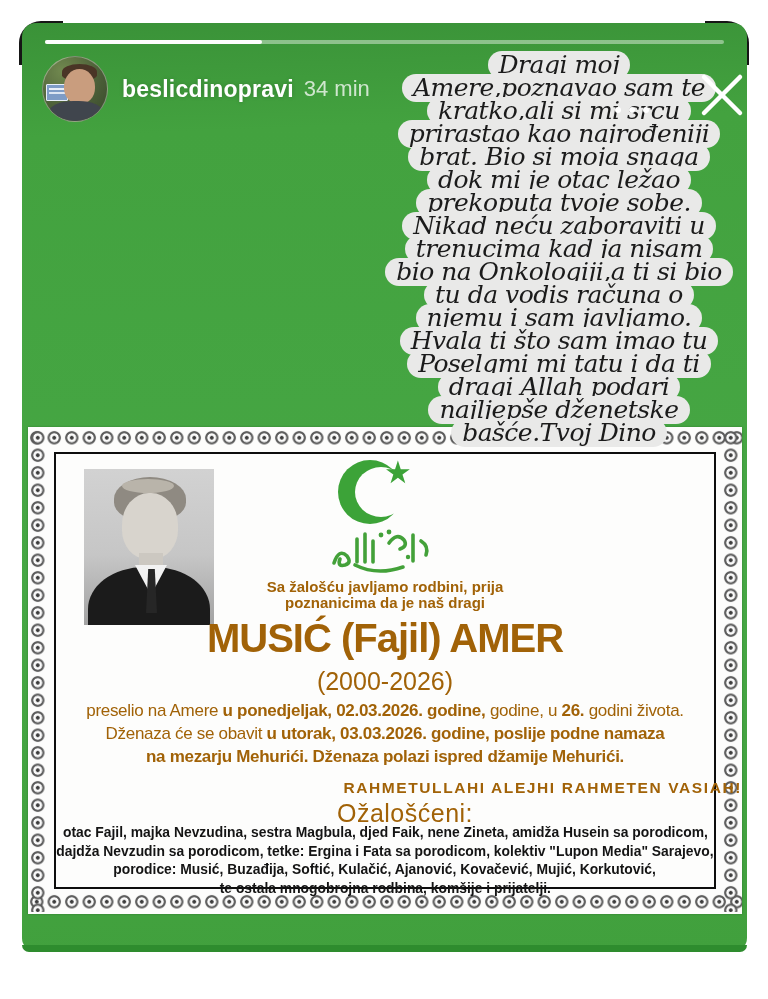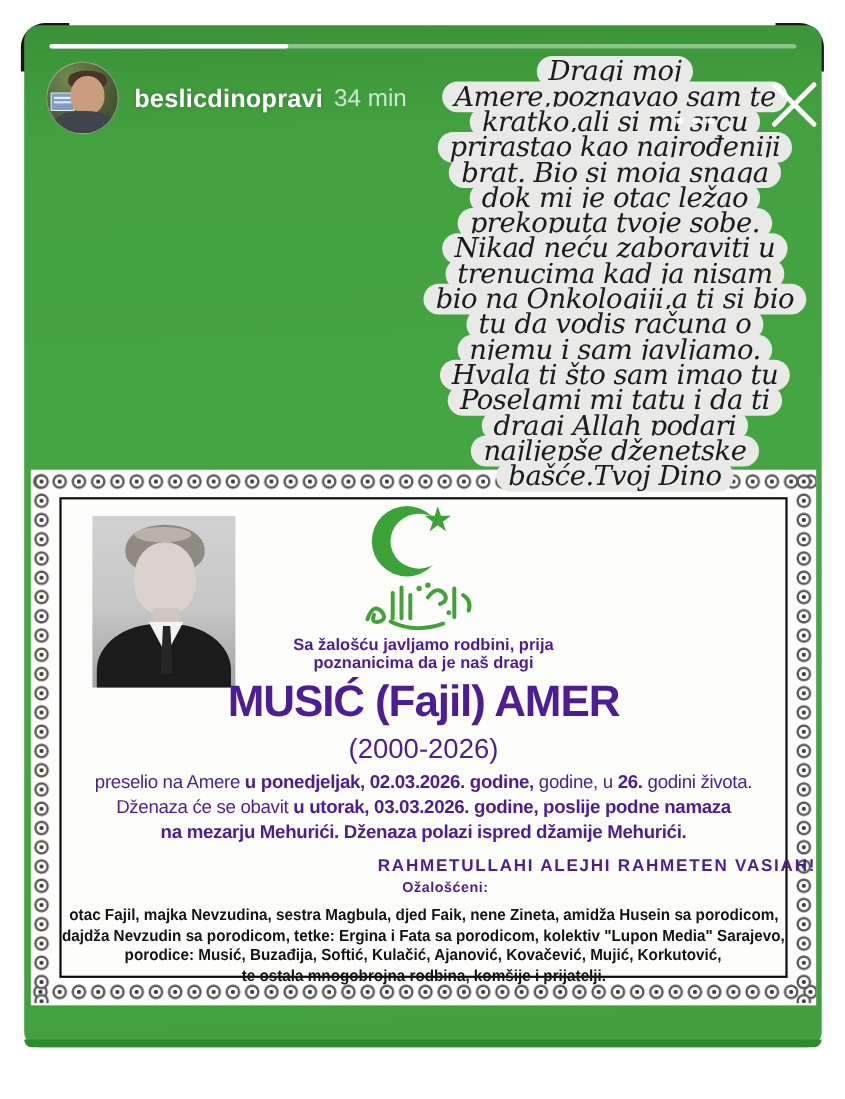--- a/index.html
+++ b/index.html
@@ -74,29 +74,29 @@
   .ph-tie{position:absolute;left:62px;top:100px;width:11px;height:44px;background:#262626;
     clip-path:polygon(20% 0,80% 0,100% 100%,0 100%);}
 
   .crescent{position:absolute;left:310px;top:27px;width:86px;height:78px;}
   .c-outer{position:absolute;left:0;top:6px;width:64px;height:64px;border-radius:50%;background:#3ca338;}
   .c-cut{position:absolute;left:17px;top:13px;width:52px;height:50px;border-radius:50%;background:#fdfdfc;}
   .c-star{position:absolute;left:46px;top:2px;font-size:31px;color:#3ca338;line-height:34px;}
 
   .arabic{position:absolute;left:301px;top:100px;width:106px;height:54px;}
 
-  .ob-center{position:absolute;left:0;right:0;text-align:center;color:#4c1d95;}
+  .ob-center{position:absolute;left:0;right:0;text-align:center;color:#a16207;}
   .intro{top:152px;font-weight:bold;font-size:15px;line-height:16px;}
   .title{top:188px;font-weight:bold;font-size:40px;letter-spacing:-1px;line-height:46px;}
   .years{top:240px;font-weight:normal;font-size:25px;}
   .bodyline{white-space:nowrap;font-size:17px;letter-spacing:-0.3px;}
   .bodyline b{letter-spacing:-0.3px;}
   .bl1{top:274px;} .bl2{top:297px;} .bl3{top:320px;}
   .rahmet{top:352px;font-weight:bold;font-size:15.5px;letter-spacing:1.6px;text-align:right;}
-  .mourn-title{top:372px;font-weight:bold;font-size:13px;letter-spacing:.5px;margin-left:40px;}
+  .mourn-title{top:372px;font-weight:normal;font-size:25px;letter-spacing:.5px;margin-left:40px;}
   .mourners{position:absolute;left:0;right:0;top:396px;}
   .mourners div{text-align:center;line-height:17.6px;}
   .mourner-line{display:inline-block;font-weight:bold;font-size:14.6px;white-space:nowrap;
     transform:scaleX(.95);transform-origin:center;color:#141414;}
 </style>
 </head>
 <body>
 
 <div class="page">
   <div class="corner-shield tl"></div>

